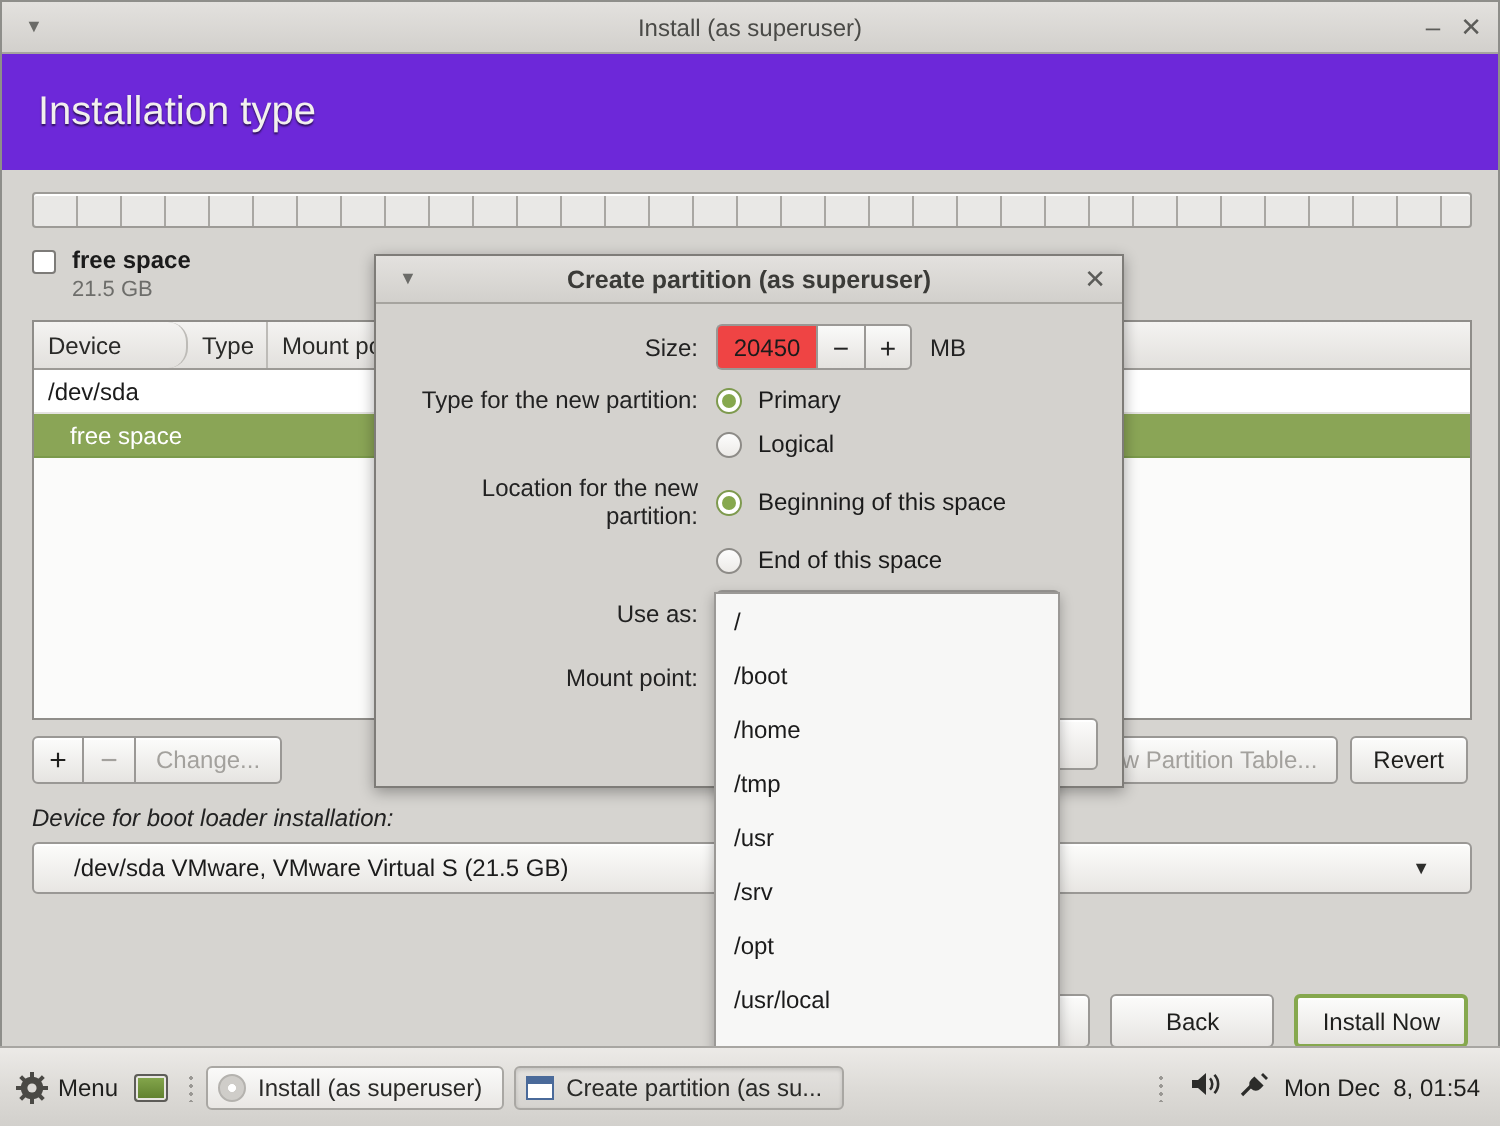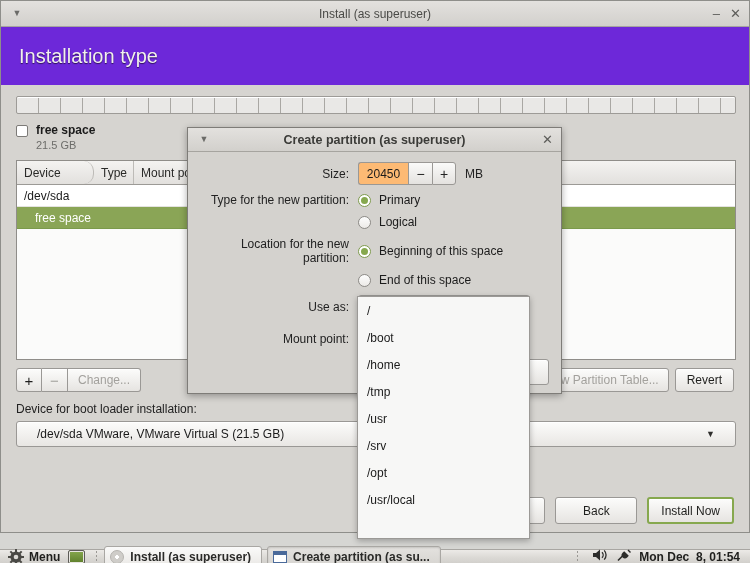--- a/index.html
+++ b/index.html
@@ -132,21 +132,21 @@
   .btn-minus{border-radius:0;border-left:none;}
   .btn-change{height:24px;padding:0 10px;border-radius:0 3px 3px 0;border-left:none;}
 
   .tools-right{
     margin-left:auto;display:flex;align-items:center;gap:6px;
   }
   .btn-newtable{height:24px;padding:0 9px;}
   .btn-revert{height:24px;padding:0 11px;}
 
   .boot-label{
-    margin-top:10px;font-size:12px;color:#222;
+    margin-top:10px;font-size:12px;color:#222;font-style:italic;
   }
   .combo{
     margin-top:5px;width:720px;height:26px;
     background:linear-gradient(to bottom,#fcfcfb 0%,#e8e6e3 100%);
     border:1px solid #9a9895;border-radius:3px;
     display:flex;align-items:center;
     padding:0 20px;box-sizing:border-box;
     font-size:12px;color:#1b1b1b;
     box-shadow:inset 0 1px 0 rgba(255,255,255,.9);
   }
@@ -181,21 +181,21 @@
   .flabel{
     width:158px;text-align:right;padding-right:9px;
     font-size:12px;color:#222;box-sizing:border-box;
   }
   .spin{
     display:flex;align-items:stretch;height:23px;
   }
   .spin input{
     width:50px;border:1px solid #9a9895;border-right:none;
     border-radius:3px 0 0 3px;
-    background:#fdba74;font-size:12px;color:#1b1b1b;
+    background:#ef4444;font-size:12px;color:#1b1b1b;
     text-align:center;font-family:"Liberation Sans",sans-serif;
     padding:4px;box-sizing:border-box;outline:none;
   }
   .spin .sb{
     width:24px;border:1px solid #9a9895;
     background:linear-gradient(to bottom,#fafaf9 0%,#e4e2df 100%);
     display:flex;align-items:center;justify-content:center;
     font-size:14px;color:#222;box-sizing:border-box;cursor:default;
   }
   .spin .sb.minus{border-right:none;}
@@ -244,25 +244,25 @@
     z-index:40;overflow:hidden;
   }
   .dd-item{
     height:27px;display:flex;align-items:center;
     padding-left:9px;font-size:12px;color:#1b1b1b;
     box-sizing:border-box;cursor:default;
   }
 
   
   #taskbar{
-    position:absolute;left:0;bottom:0;width:750px;height:14px;
+    position:absolute;left:0;bottom:0;width:750px;height:40px;
     background:linear-gradient(to bottom,#eceae7 0%,#dcdad6 55%,#d2d0cc 100%);
     border-top:1px solid #a8a6a2;
     display:flex;align-items:center;
-    box-sizing:border-box;z-index:60;font-weight:bold;
+    box-sizing:border-box;z-index:60;
   }
   .tb-item{display:flex;align-items:center;height:24px;cursor:default;}
   .gear{width:16px;height:16px;margin:0 5px 0 8px;position:relative;}
   .menu-label{font-size:12px;color:#1f1f1d;margin-right:8px;}
   .showdesk{
     width:17px;height:14px;border:1px solid #5d5c58;border-radius:2px;
     background:linear-gradient(to bottom,#86a84e 0%,#5e7f2c 100%);
     box-shadow:inset 0 0 0 1px #e8e6e2;
     box-sizing:border-box;margin-right:4px;
   }

